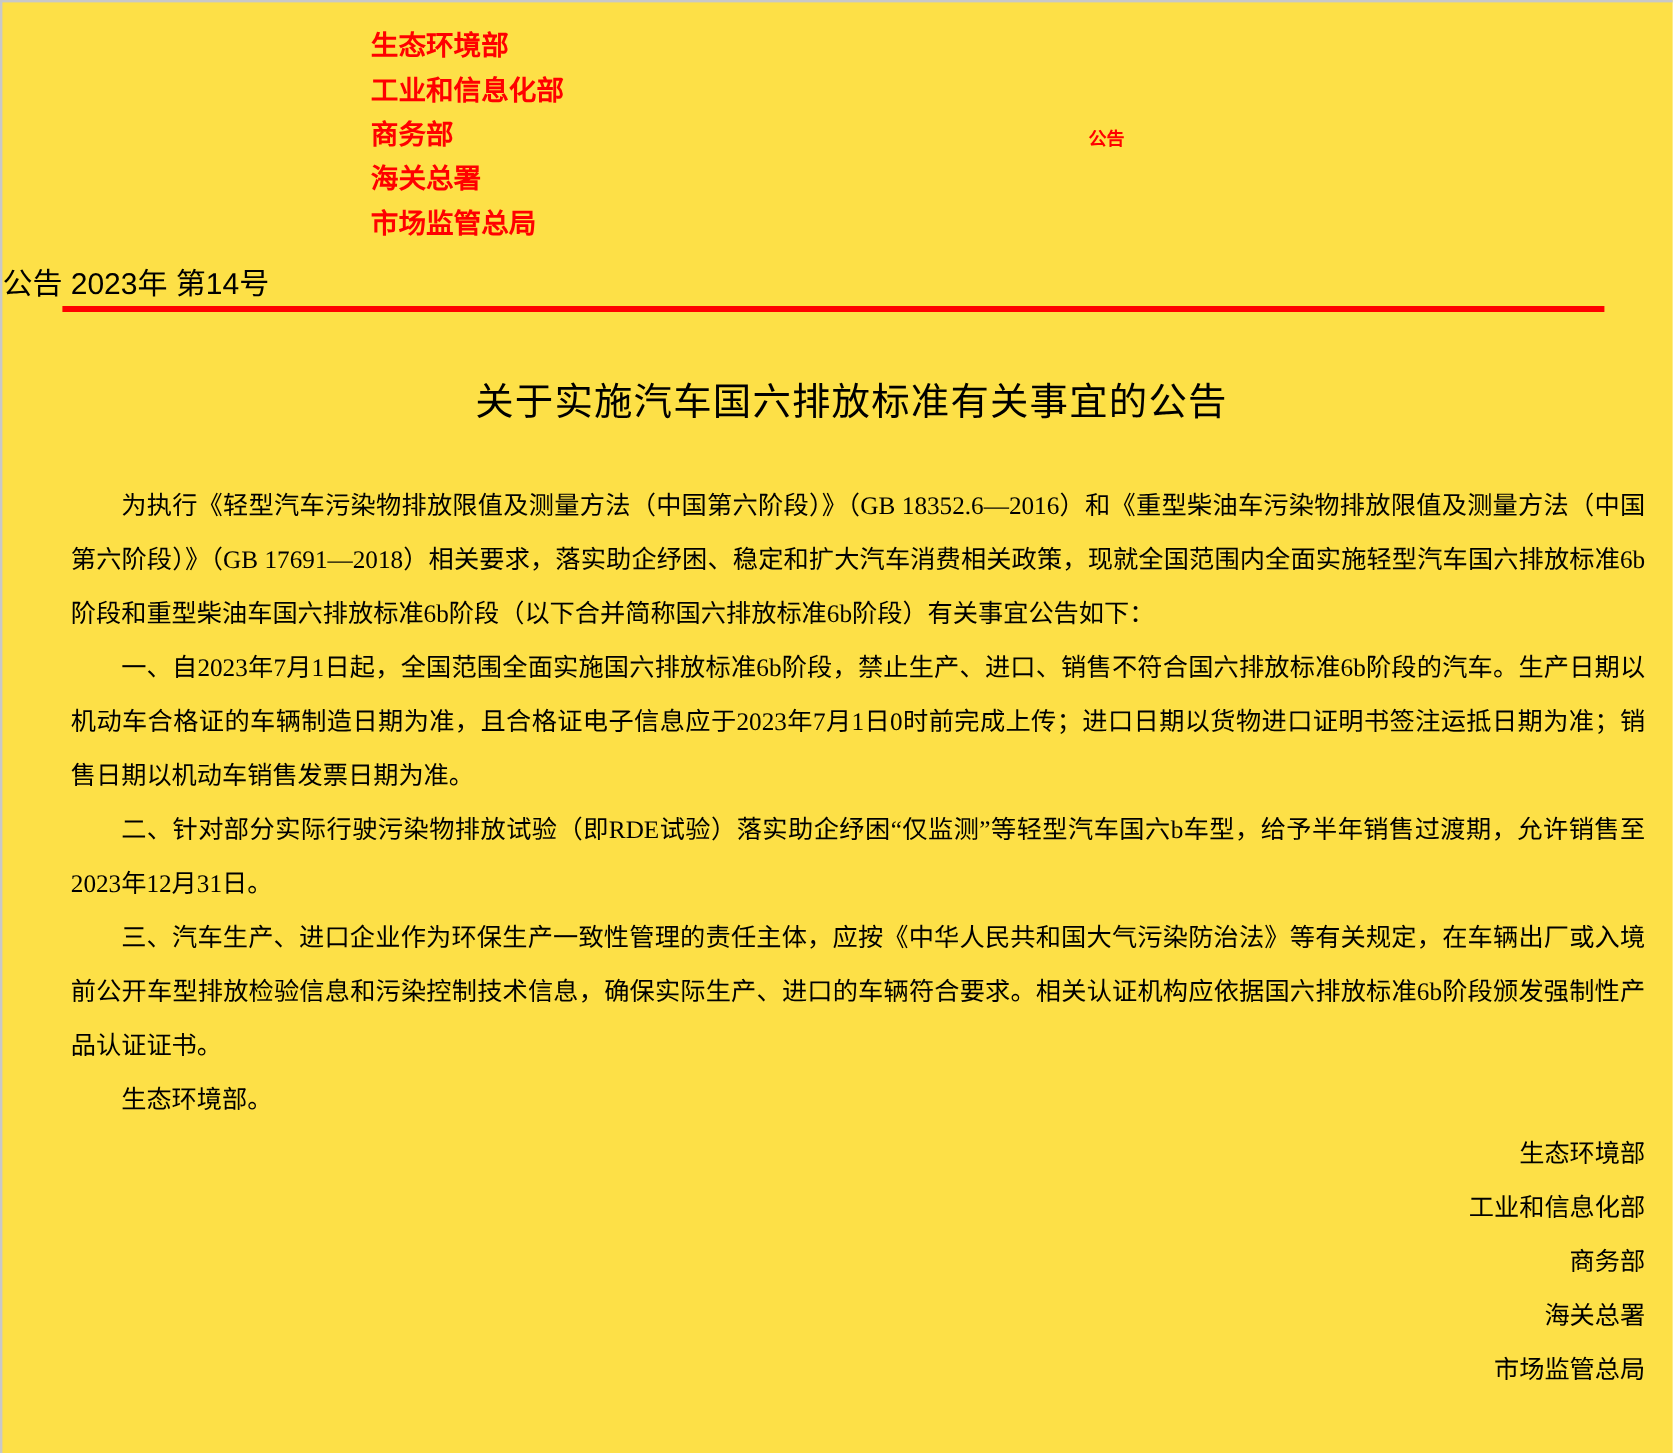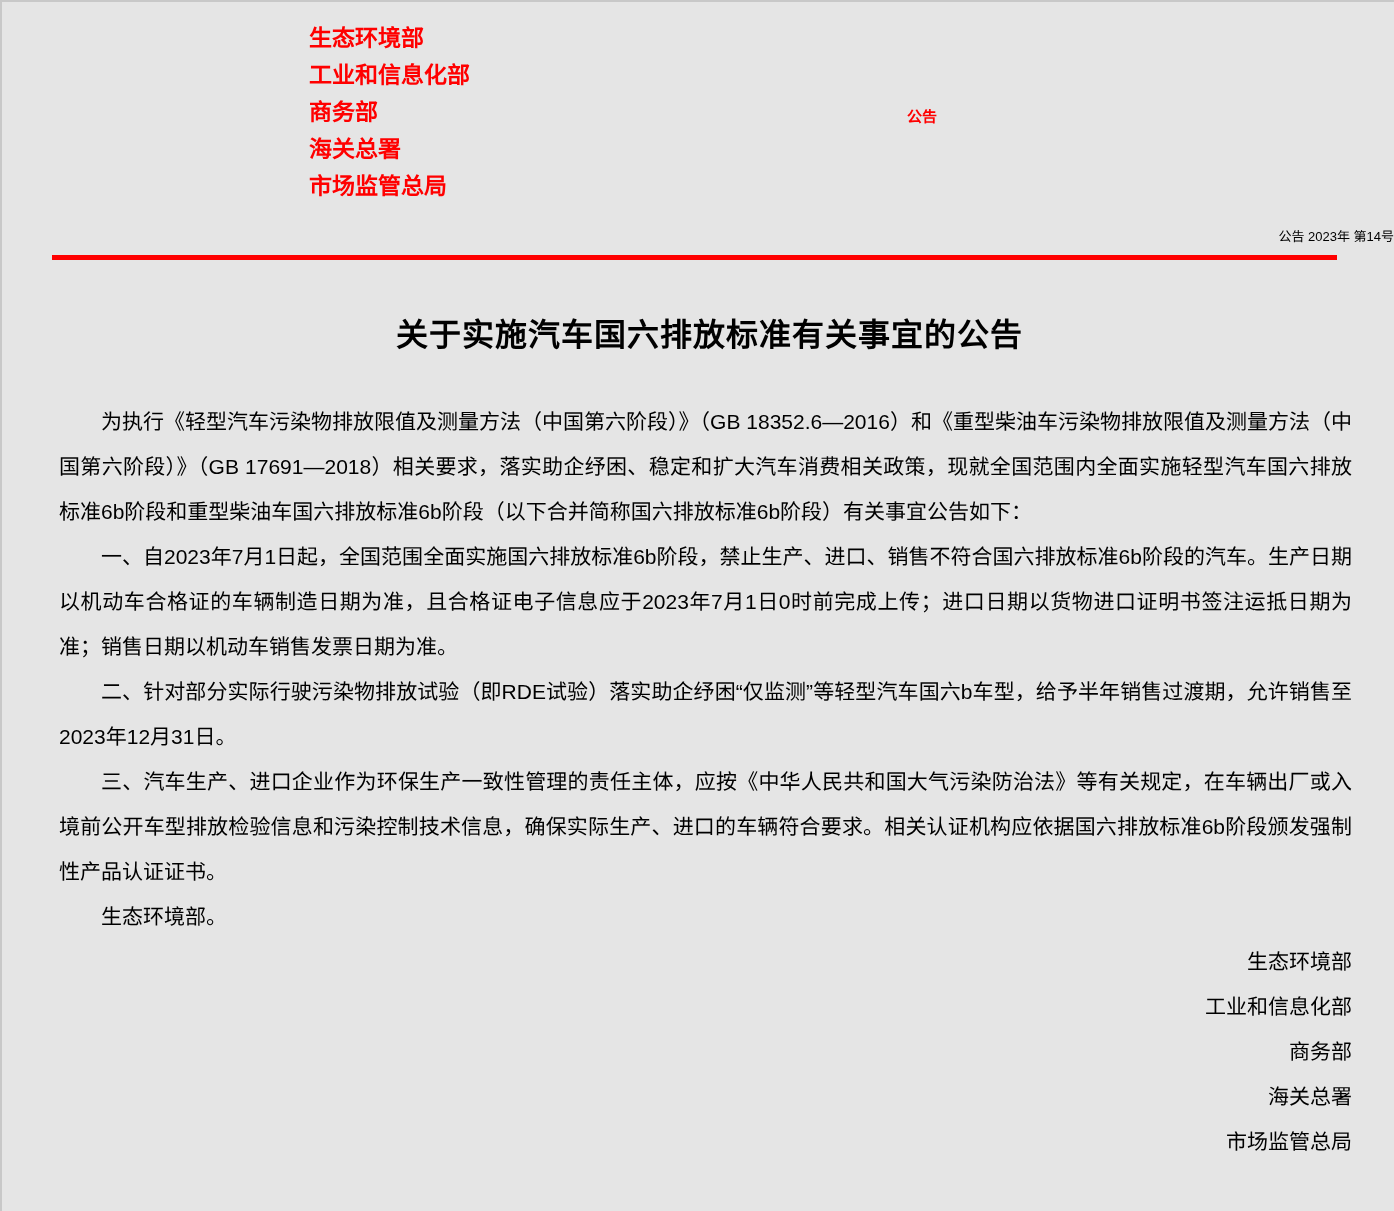--- a/index.html
+++ b/index.html
@@ -7,21 +7,21 @@
     padding: 0;
     background: #ffffff;
     font-family: "Liberation Sans", "DejaVu Sans", sans-serif;
     color: #000000;
   }
   .page {
     position: relative;
     width: 1394px;
     height: 1211px;
     box-sizing: border-box;
-    background: #e5e5e5;
+    background: #fde047;
     border-top: 2px solid #c8c8c8;
     border-left: 2px solid #c8c8c8;
     overflow: hidden;
   }
   .header {
     position: relative;
     padding: 18px 0 0 307px;
   }
   .agency-line {
     color: #FF0000;
@@ -34,45 +34,46 @@
     position: absolute;
     left: 905px;
     top: 96px;
     color: #FF0000;
     font-weight: bold;
     font-size: 15px;
     line-height: 37px;
   }
   .doc-number {
     margin-top: 20px;
-    text-align: right;
-    font-size: 13px;
+    text-align: left;
+    font-size: 25px;
     line-height: 24px;
     color: #000000;
   }
   .red-rule {
     height: 5px;
     background: #FF0000;
     border: none;
     margin: 6px 57px 0 50px;
   }
   .title {
     margin: 55px 0 16px 0;
     text-align: center;
     font-size: 32px;
     line-height: 40px;
-    font-weight: bold;
+    font-weight: normal;
     letter-spacing: 1px;
     padding-left: 23px;
   }
   .content {
-    margin: 44px 42px 0 57px;
+    margin: 44px 23px 0 57px;
     font-size: 21px;
     line-height: 45px;
     text-align: justify;
+    font-family: Liberation Serif, serif;
   }
   .content p {
     margin: 0;
     text-indent: 2em;
   }
   .signatures {
     text-align: right;
   }
   .signature-line {
     text-indent: 0;

